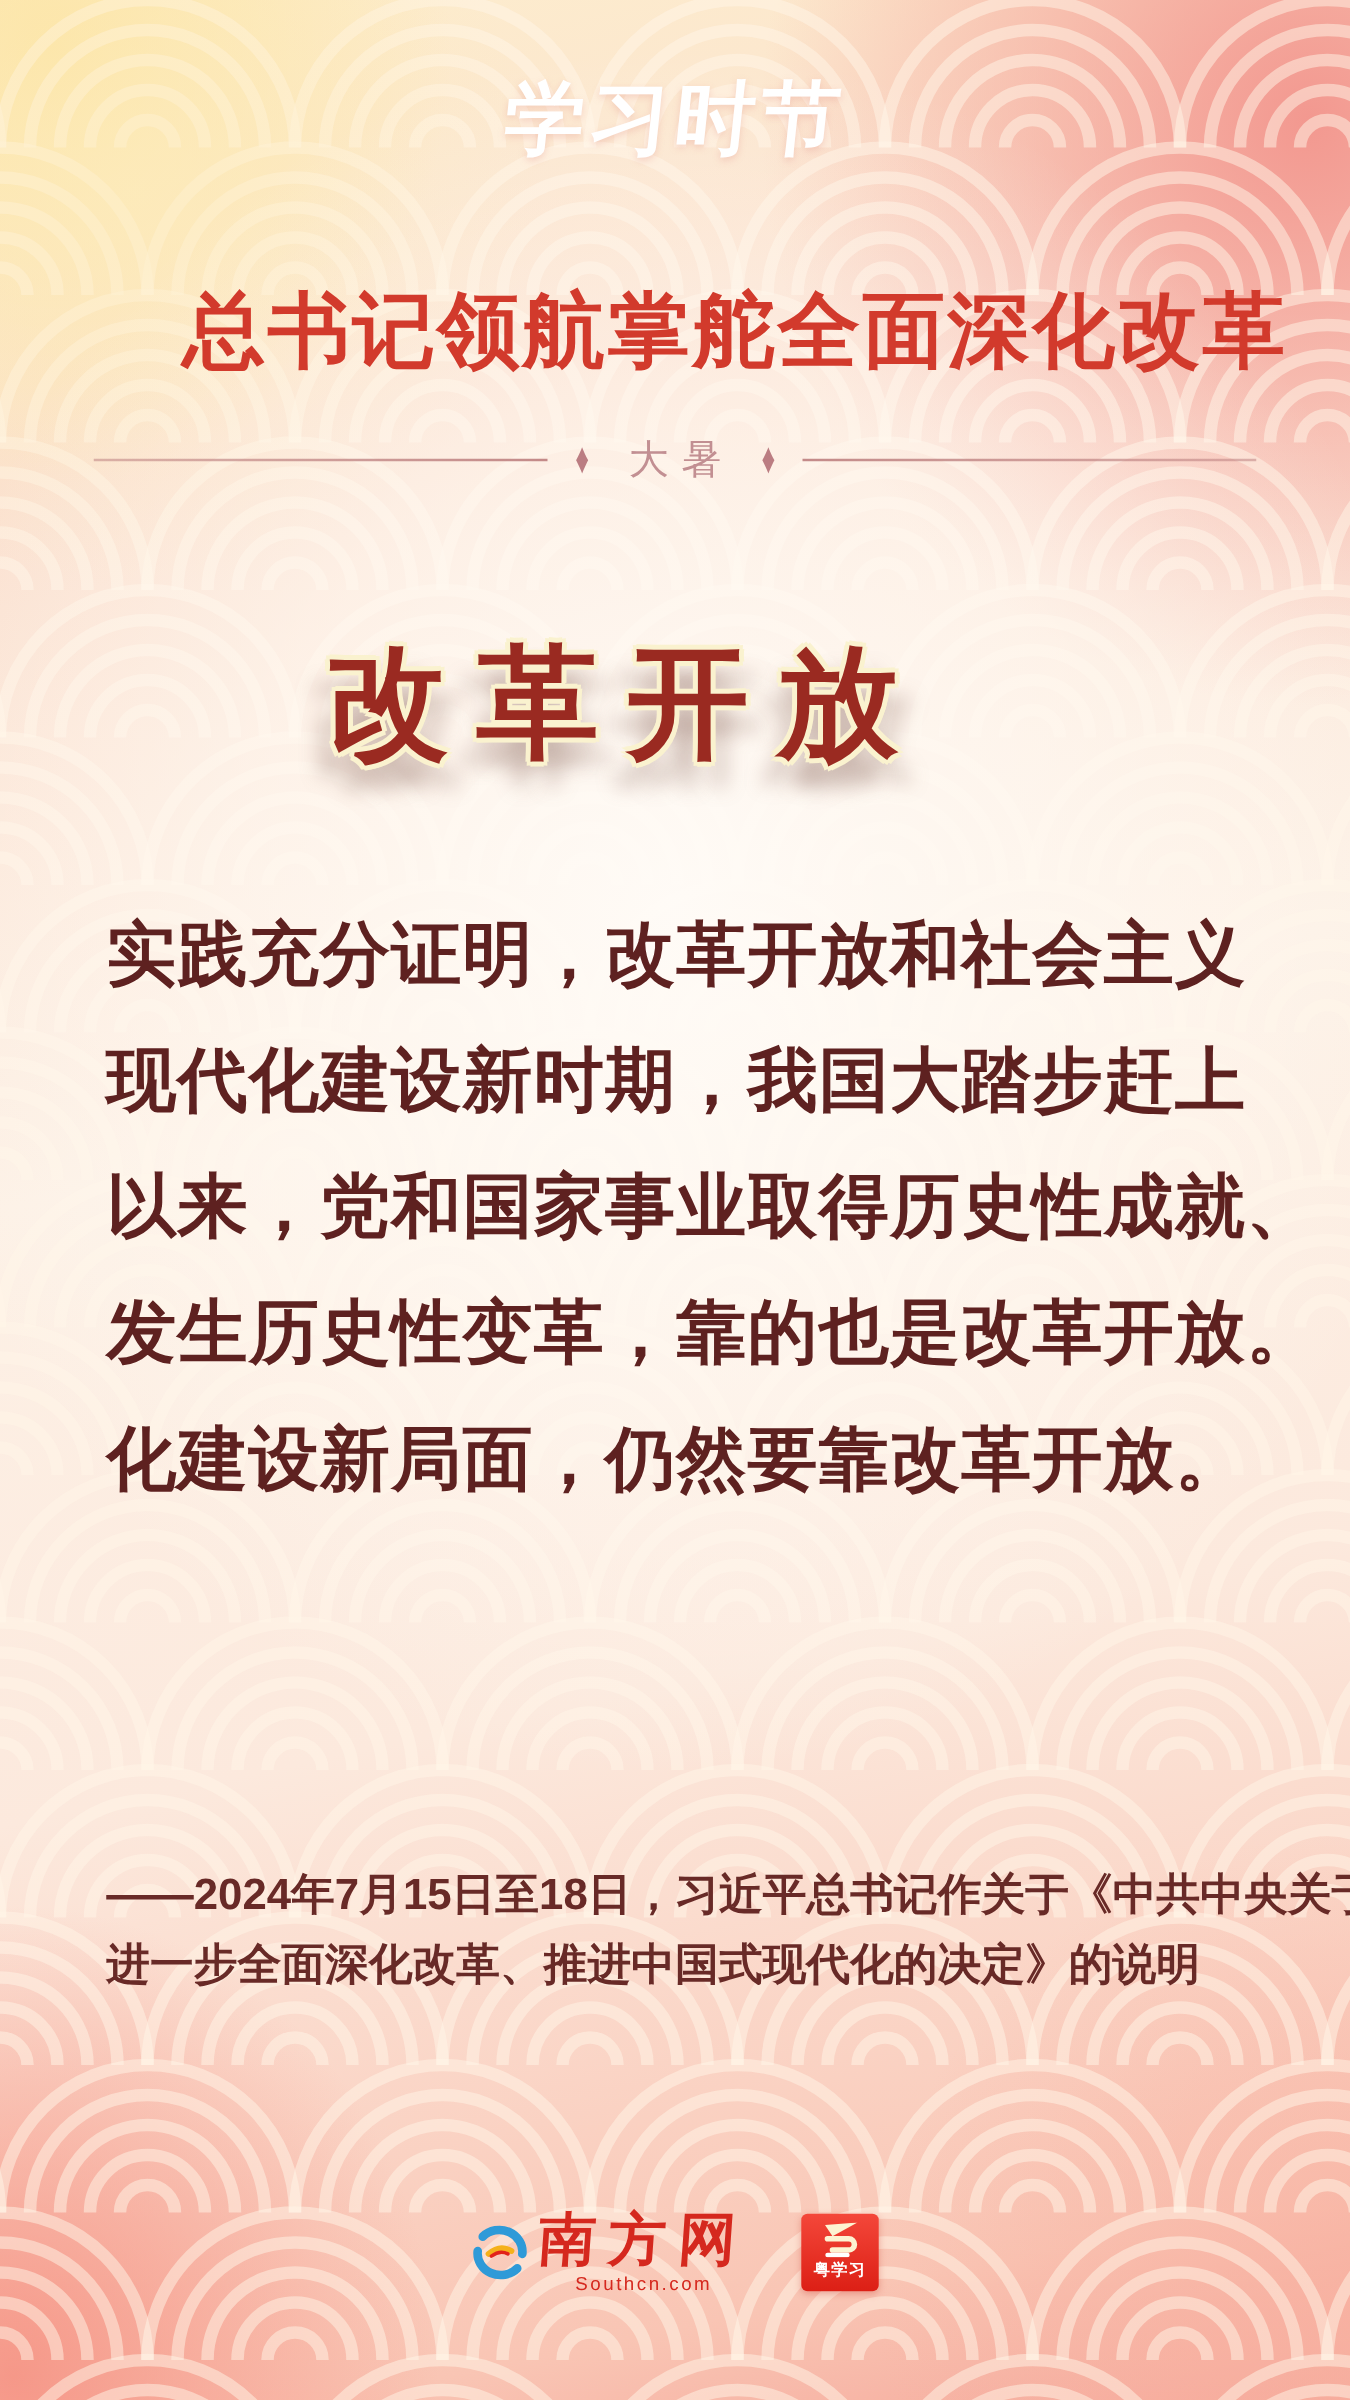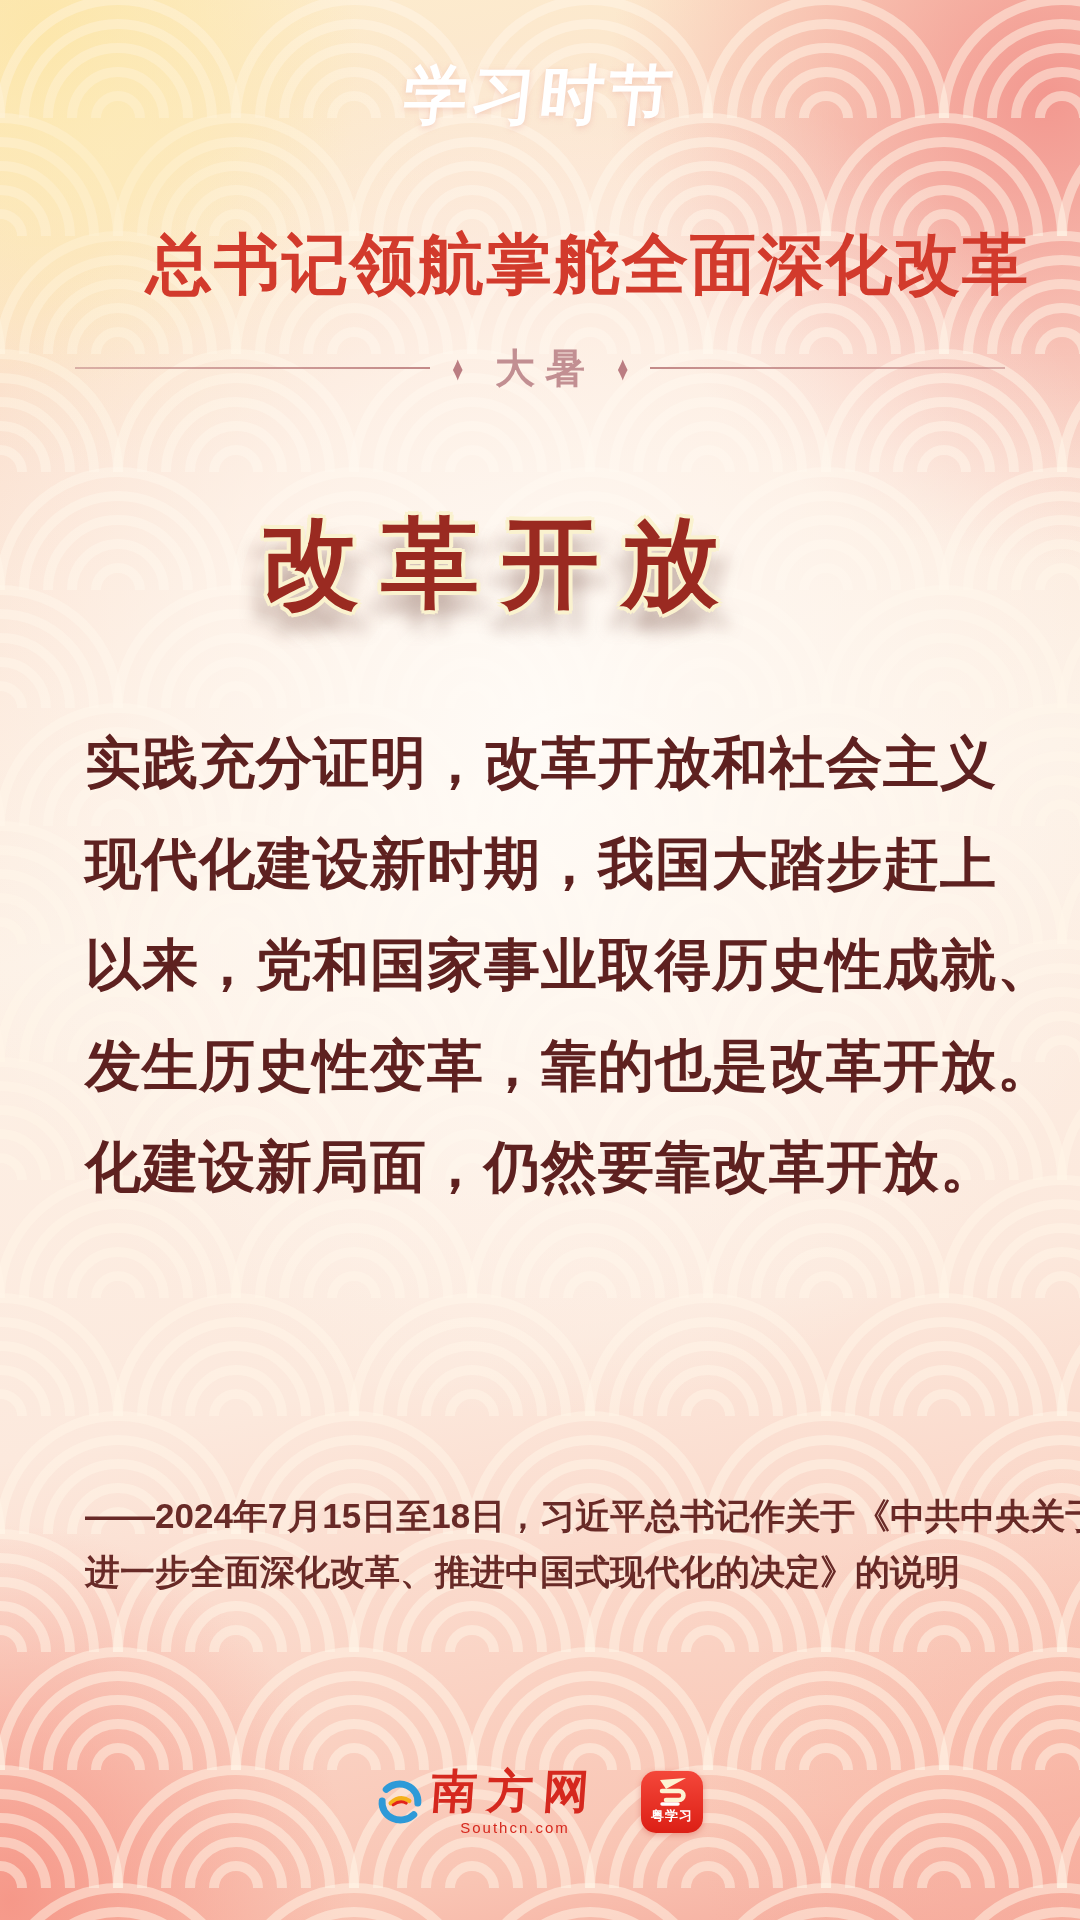--- a/index.html
+++ b/index.html
@@ -42,21 +42,21 @@
     position:absolute;top:340px;left:75px;width:930px;height:56px;
     display:flex;align-items:center;justify-content:center;gap:20px;
   }
   .divider .line{flex:1;height:2px;background:linear-gradient(90deg,rgba(190,130,130,.55),rgba(185,120,120,.85));}
   .divider .line.right{background:linear-gradient(90deg,rgba(185,120,120,.85),rgba(190,130,130,.55));}
   .divider .diamond{
     color:#bb7d82;font-size:30px;line-height:1;
     transform:scale(.72,1.15);
   }
   .divider .term{
-    color:#c28f92;font-size:40px;font-weight:700;letter-spacing:10px;text-indent:10px;
+    color:#c28f92;font-size:32px;font-weight:400;letter-spacing:10px;text-indent:10px;
   }
 
   .headline{
     position:absolute;top:512px;left:0;width:980px;
     text-align:center;
     font-family:"DejaVu Serif","Liberation Serif",serif;
     font-size:98px;font-weight:900;line-height:1.05;
     letter-spacing:22px;text-indent:22px;
     color:#9a2a21;
     text-shadow:
@@ -86,21 +86,21 @@
   .southcn .txt{display:flex;flex-direction:column;align-items:center;}
   .southcn .name{
     font-family:"DejaVu Serif","Liberation Serif",serif;
     color:#d5281e;font-size:46px;font-weight:900;letter-spacing:10px;line-height:1;
     transform:skewX(-4deg);
   }
   .southcn .domain{
     color:#d5281e;font-size:15px;font-weight:normal;letter-spacing:2px;margin-top:5px;
   }
   .yuexuexi{
-    position:relative;width:62px;height:62px;border-radius:15px;
+    position:relative;width:62px;height:62px;border-radius:5px;
     background:linear-gradient(180deg,#f4473a 0%,#dc1f15 100%);
     box-shadow:0 2px 6px rgba(200,60,50,.35);
     display:flex;flex-direction:column;align-items:center;justify-content:flex-start;
   }
   .yuexuexi .glyph{margin-top:7px;}
   .yuexuexi .name{
     color:#ffffff;font-size:13px;font-weight:bold;letter-spacing:1px;line-height:1;margin-top:3px;
   }
 </style>
 </head>

